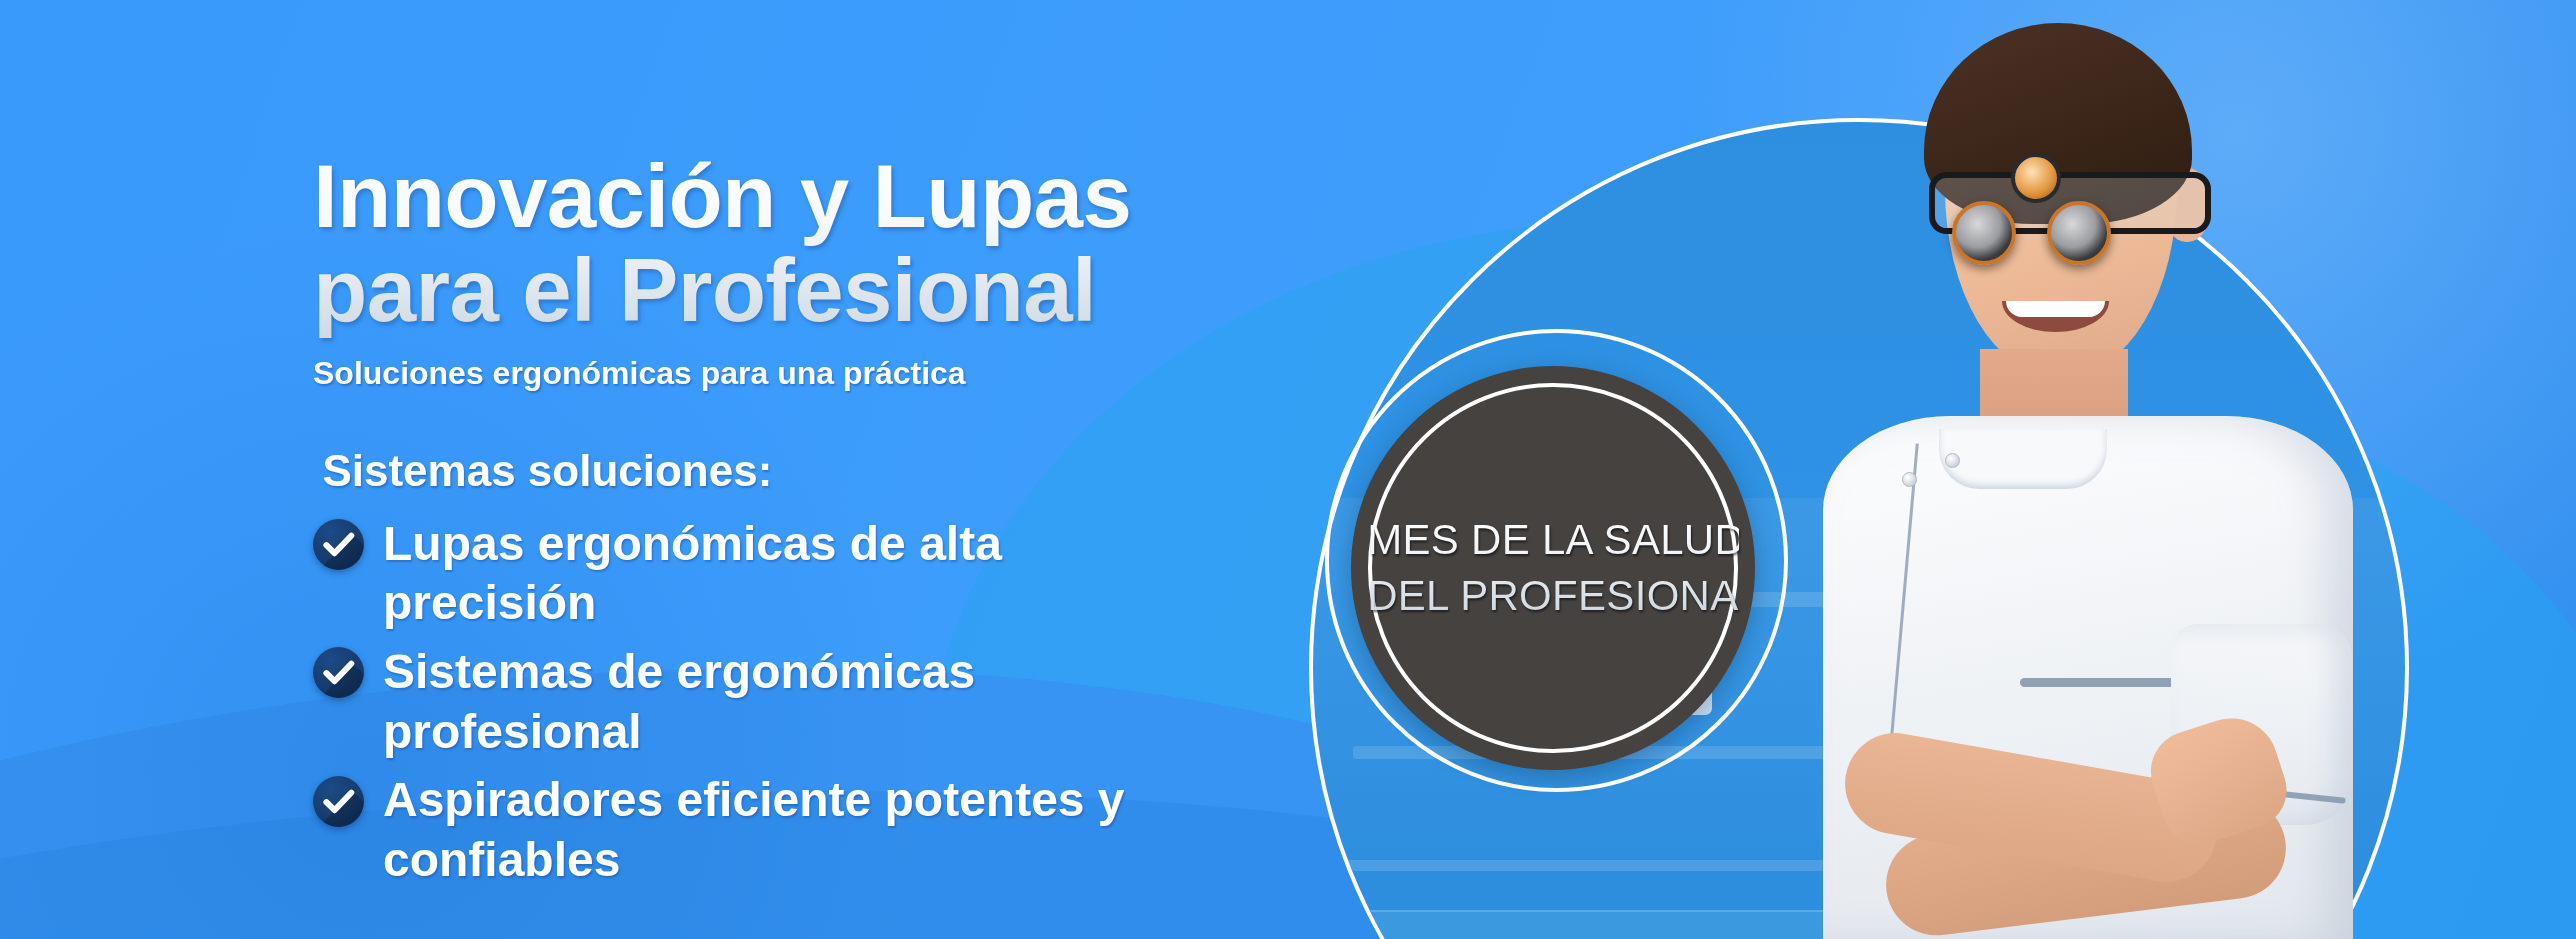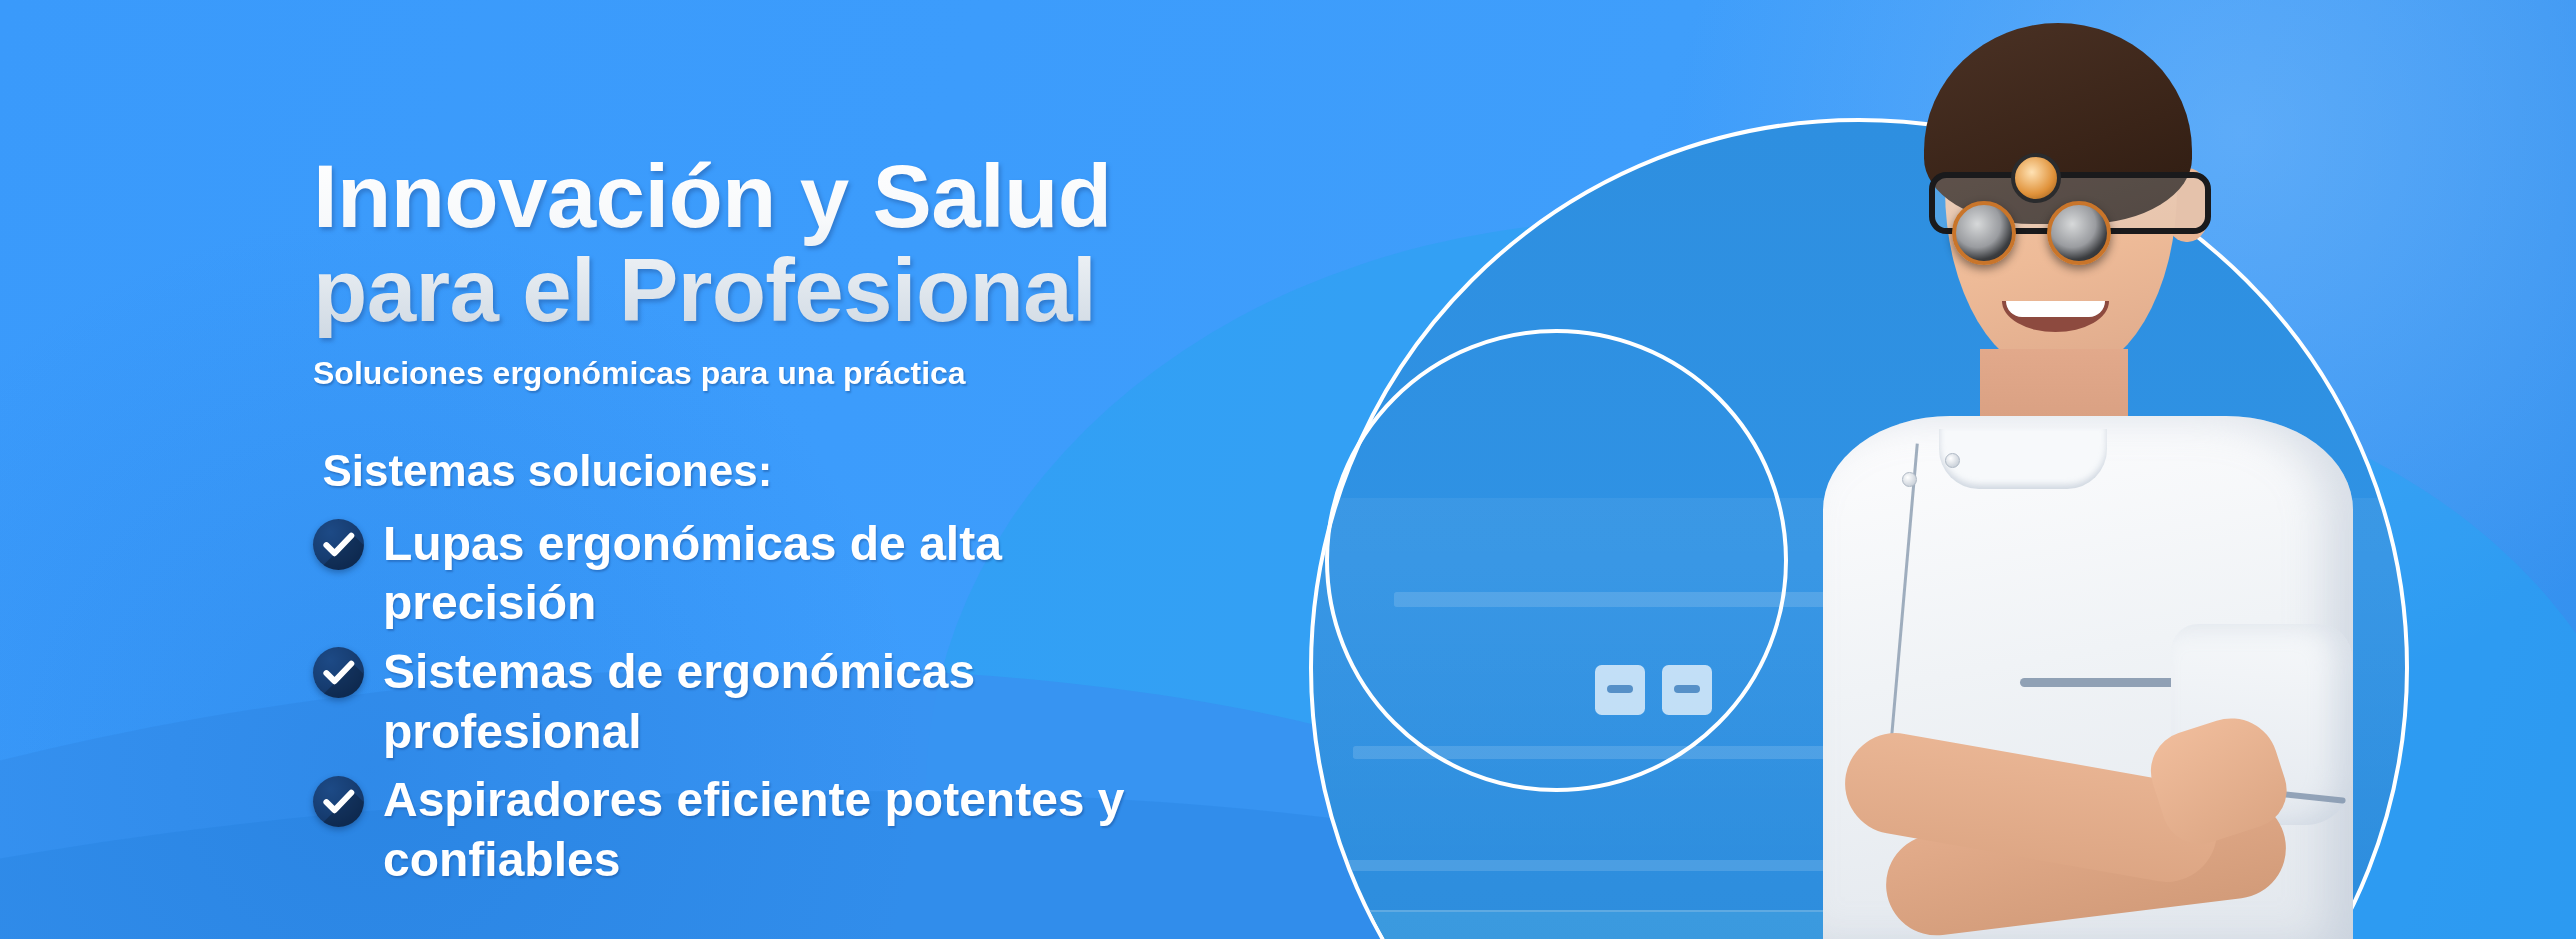--- a/index.html
+++ b/index.html
@@ -371,25 +371,32 @@
     <div class="p-pocket"></div>
     <div class="p-sleeve"></div>
     <div class="p-cuff"></div>
     <div class="p-armR"></div>
     <div class="p-armL"></div>
     <div class="p-hand"></div>
   </div>
 
   <div class="ring-outer"></div>
 
+  <div class="badge">
+    <div class="badge-ring"></div>
+    <div class="badge-text">
+      <span>MES DE LA SALUD</span>
+      <span>DEL PROFESIONAL</span>
+    </div>
+  </div>
 
   <div class="content">
 
     <div class="headline">
-      <span>Innovación y Salud</span>
+      <span>Innovación y Lupas</span>
       <span>para el Profesional</span>
     </div>
 
     <div class="subhead">
       <span>Soluciones ergonómicas para una práctica</span>
     </div>
 
     <div class="list-title">Sistemas soluciones:</div>
 
     <ul class="list">

